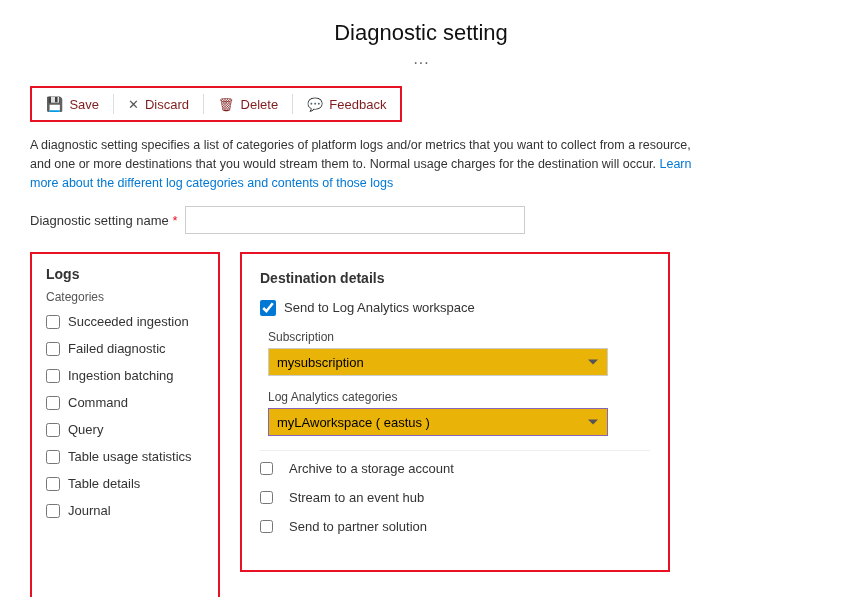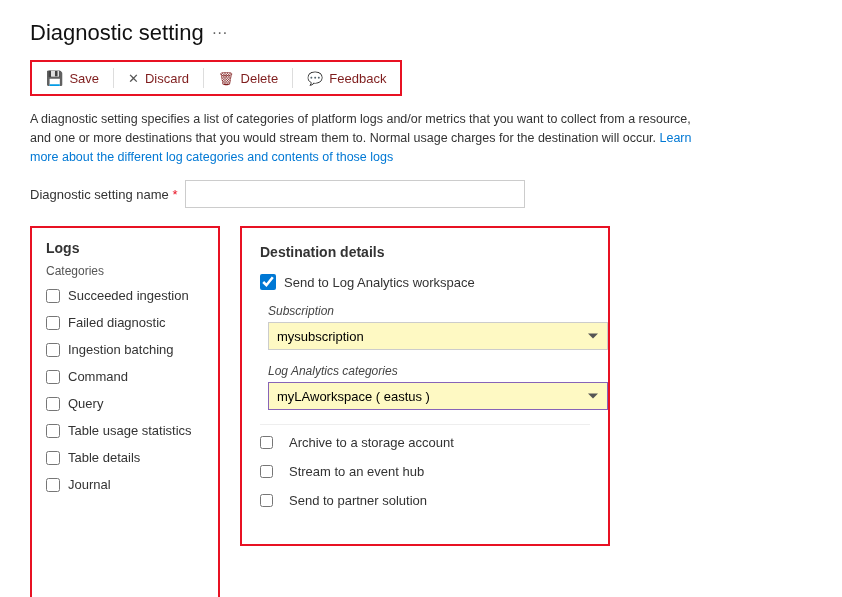--- a/index.html
+++ b/index.html
@@ -13,20 +13,21 @@
       min-height: 597px;
     }
     .page-title {
       font-size: 22px;
       font-weight: 300;
       color: #111;
       display: flex;
       align-items: center;
       gap: 8px;
       margin-bottom: 14px;
+      flex-direction: column;
     }
     .toolbar {
       display: flex;
       align-items: center;
       gap: 4px;
       margin-bottom: 14px;
       border: 2px solid #e81123;
       padding: 4px 6px;
       width: fit-content;
     }
@@ -110,65 +111,64 @@
       height: 14px;
       cursor: pointer;
       accent-color: #0078d4;
     }
     .checkbox-label {
       font-size: 13px;
     }
     .destination-panel {
       border: 2px solid #e81123;
       padding: 16px 18px;
-      width: 370px;
+      width: 430px;
       min-height: 320px;
     }
     .destination-title {
       font-size: 14px;
       font-weight: 600;
       margin-bottom: 14px;
     }
     .send-to-row {
       display: flex;
-      align-items: center;
+      align-items: flex-start;
       gap: 8px;
       margin-bottom: 14px;
     }
     .checkbox-blue {
       width: 16px;
       height: 16px;
       accent-color: #0078d4;
     }
     .send-to-label {
       font-size: 13px;
       font-weight: 500;
     }
     .field-group {
       margin-left: 8px;
       margin-bottom: 14px;
     }
     .field-label {
       font-size: 12px;
       color: #444;
       margin-bottom: 4px;
-      font-style: italic;
     }
     .select-wrapper {
       position: relative;
       width: 340px;
       height: 28px;
     }
     .select-wrapper select {
       width: 100%;
       height: 100%;
       border: 1px solid #ccc;
       padding: 0 8px;
       font-size: 13px;
-      background: #fef9c3;
+      background: #eab308;
       cursor: pointer;
       -webkit-appearance: none;
       -moz-appearance: none;
       appearance: none;
       outline: none;
     }
     .select-wrapper.purple-border select {
       border: 1.5px solid #8764b8;
     }
     .select-wrapper::after {

